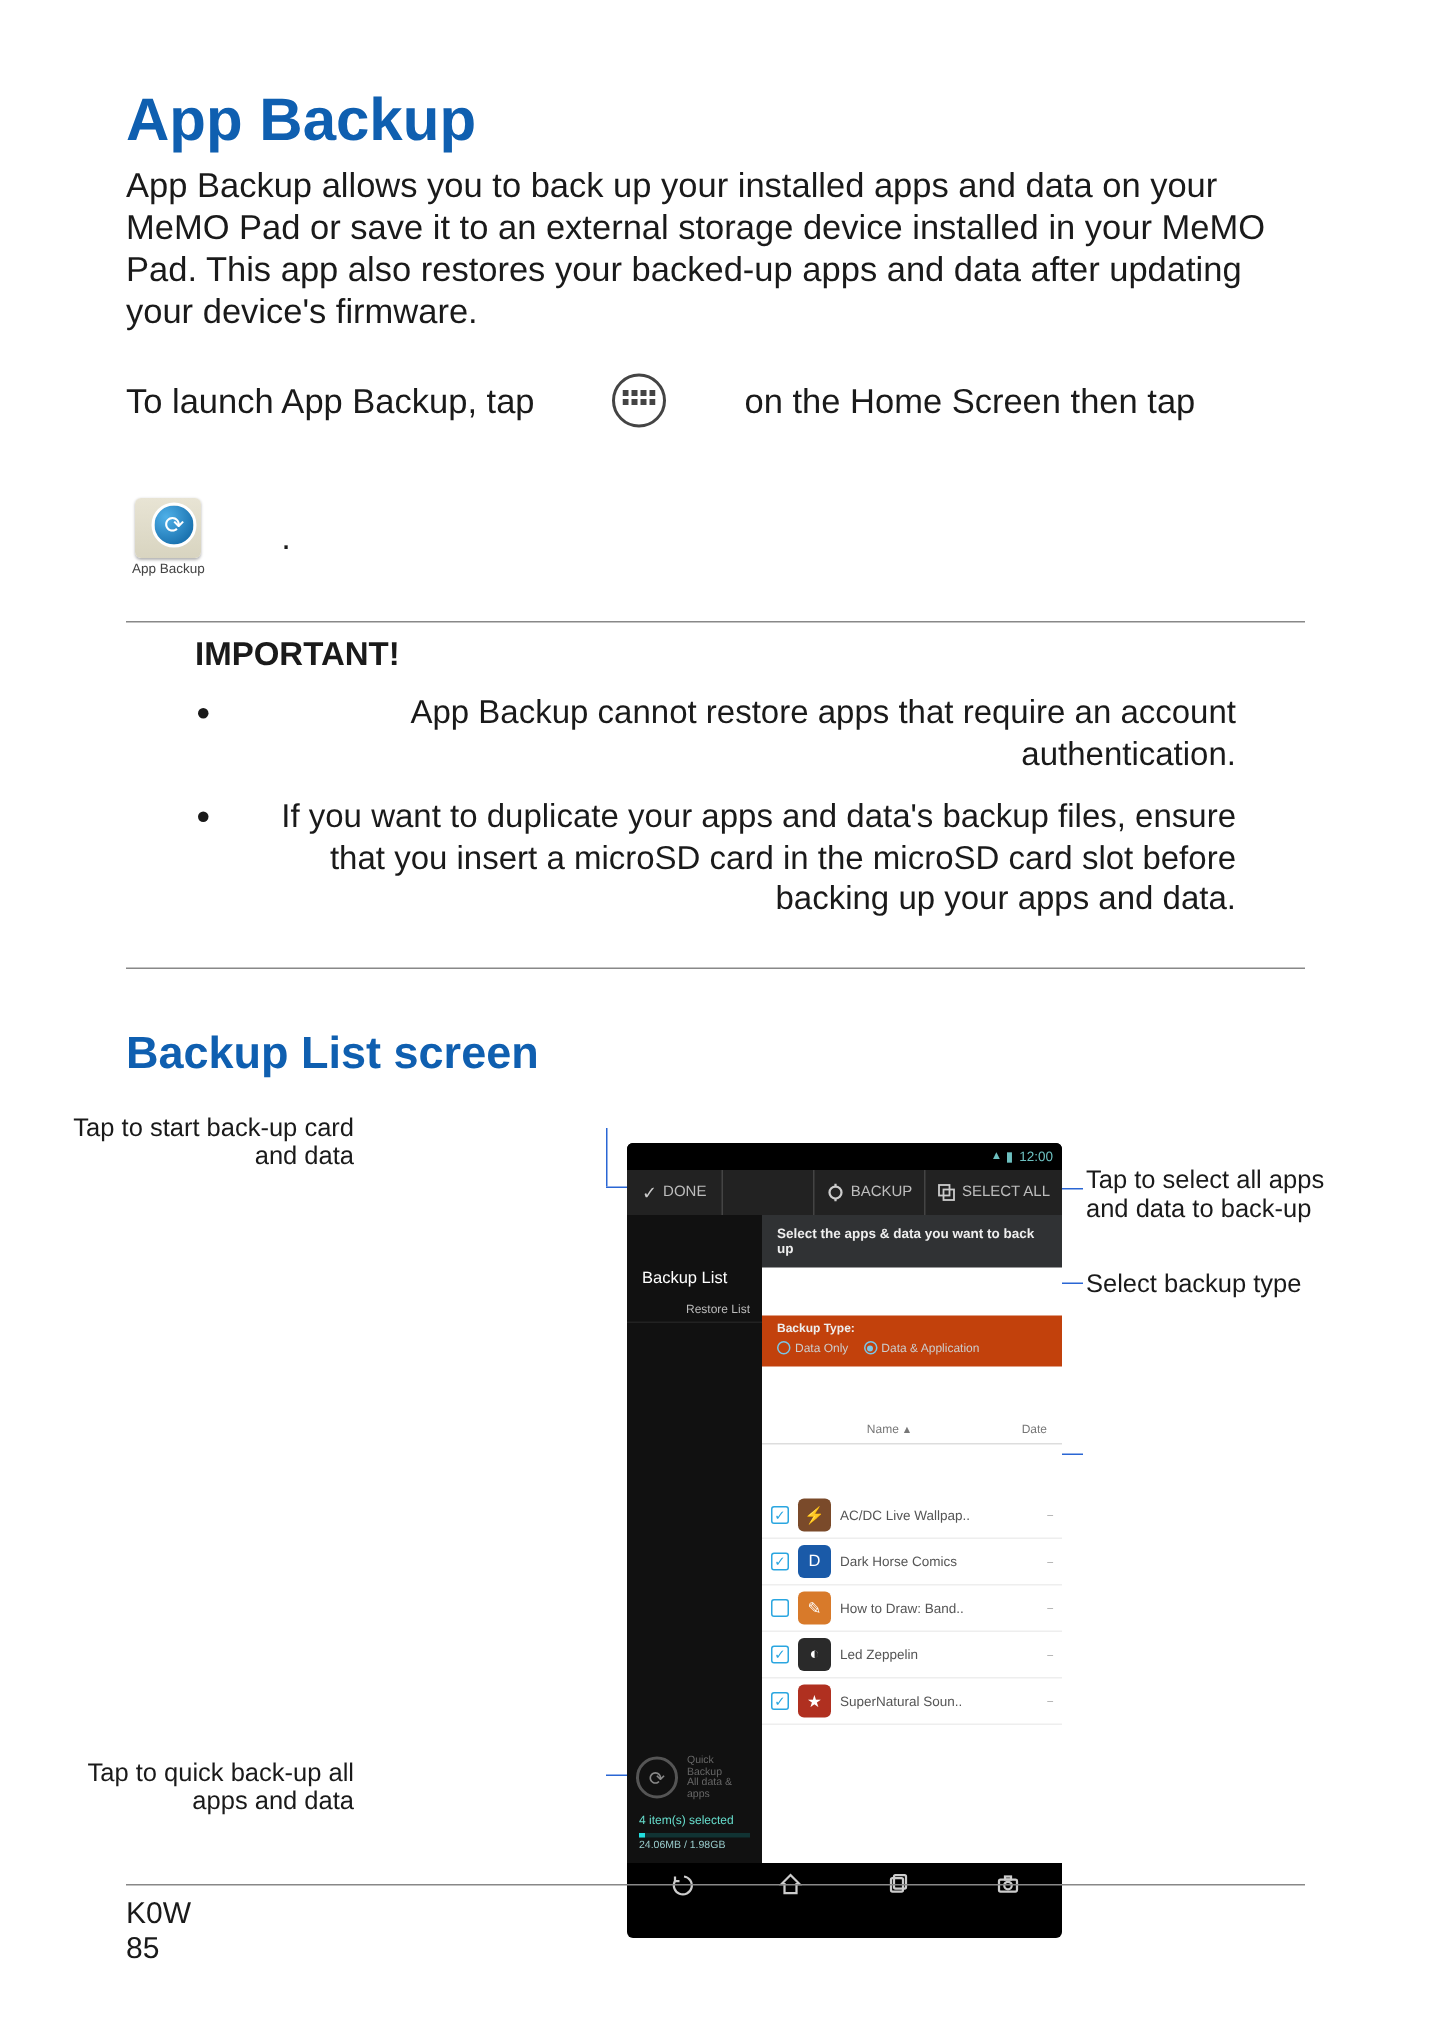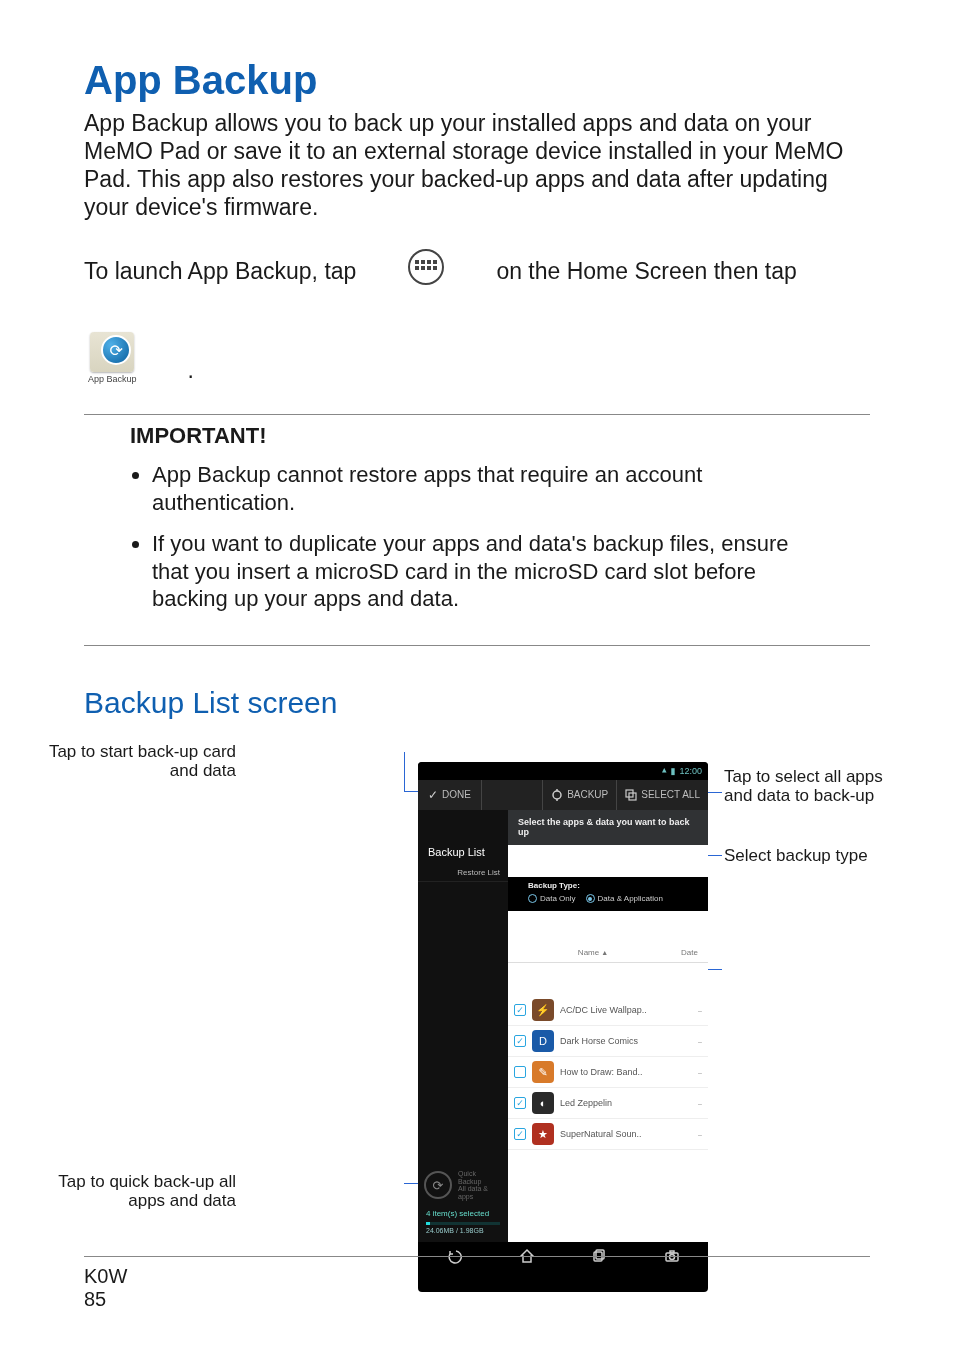--- a/index.html
+++ b/index.html
@@ -1,34 +1,34 @@
 <!DOCTYPE html>
 <html><head>
 <meta charset="utf-8">
 <style>
   * { box-sizing: border-box; margin: 0; padding: 0; }
   html, body { width: 954px; height: 1357px; font-family: "Segoe UI", Arial, sans-serif; color: #1a1a1a; background: #fff; }
   .page { width: 954px; height: 1357px; position: relative; padding: 58px 84px 0 84px; }
   h1.title { color: #0f5fb0; font-size: 40px; font-weight: 700; margin-bottom: 6px; }
   .intro { font-size: 23px; line-height: 1.22; }
-  .launch-line { font-size: 23px; margin-top: 28px; display: flex; align-items: flex-end; flex-wrap: wrap; gap: 47px; }
+  .launch-line { font-size: 23px; margin-top: 28px; display: flex; align-items: center; flex-wrap: wrap; gap: 47px; }
   .apps-icon { width: 36px; height: 36px; border: 2px solid #444; border-radius: 50%; display: inline-flex; align-items: center; justify-content: center; margin: 0 5px; position: relative; }
   .apps-icon svg { width: 22px; height: 14px; }
   .app-backup-icon { display: inline-flex; flex-direction: column; align-items: center; margin: 0 4px; }
   .app-backup-icon .tile { width: 44px; height: 40px; background: linear-gradient(#e8e4d4,#d8d4c0); border-radius: 4px; position: relative; box-shadow: 0 1px 2px rgba(0,0,0,.3); }
   .app-backup-icon .tile .disc { position: absolute; right: 3px; top: 3px; width: 30px; height: 30px; border-radius: 50%; background: radial-gradient(circle at 30% 30%, #4fb0e8, #0a5f9e); border: 2px solid #fff; }
   .app-backup-icon .tile .disc::after { content: "⟳"; position: absolute; inset: 0; display: flex; align-items: center; justify-content: center; color: #fff; font-size: 16px; }
   .app-backup-icon .lbl { font-size: 9px; color: #444; margin-top: 2px; }
   .hr-thin { border: none; border-top: 1px solid #888; margin: 30px 0 8px 0; }
   .hr-thin2 { border: none; border-top: 1px solid #888; margin: 8px 0 0 0; }
   .important-block { padding: 0 46px 10px 46px; }
   .important-label { font-weight: 700; font-size: 22px; margin: 8px 0 12px 0; }
-  .important-block ul { list-style: disc; padding-left: 22px; }
+  .important-block ul { list-style: disc; padding-left: 22px; text-align: right; }
   .important-block li { font-size: 22px; line-height: 1.25; margin-bottom: 14px; }
-  h2.section { color: #0f5fb0; font-size: 30px; font-weight: 400; margin-top: 40px; margin-bottom: 22px; }
+  h2.section { color: #0f5fb0; font-size: 30px; font-weight: 700; margin-top: 40px; margin-bottom: 22px; }
 
   
   .diagram { position: relative; width: 100%; height: 570px; margin-top: 8px; }
   .callout { position: absolute; font-size: 17px; line-height: 1.15; color: #1a1a1a; }
   .callout.left { text-align: right; }
   .leader { position: absolute; background: #2a66d4; }
   .dot { position: absolute; width: 7px; height: 7px; background: #2a66d4; border-radius: 50%; transform: translate(-50%,-50%); }
 
   
   .phone { position: absolute; left: 334px; top: 20px; width: 290px; height: 530px; background: #000; border-radius: 4px; overflow: hidden; font-family: Arial, sans-serif; }
@@ -47,21 +47,21 @@
   .side-flex { flex: 1; }
   .quick { margin: 6px; display: flex; align-items: center; gap: 6px; }
   .quick .ring { width: 28px; height: 28px; border: 2px solid #555; border-radius: 50%; display: flex; align-items: center; justify-content: center; color: #888; font-size: 13px; }
   .quick .qtext { font-size: 7px; color: #666; line-height: 1.1; }
   .selinfo { font-size: 8px; color: #6dc; padding: 2px 8px; }
   .progress { height: 3px; background: #133; margin: 2px 8px 0; position: relative; }
   .progress .bar { position: absolute; left: 0; top: 0; bottom: 0; width: 5%; background: #2dd; }
   .size { font-size: 7px; color: #9cc; padding: 2px 8px 8px; }
   .main { flex: 1; background: #fff; display: flex; flex-direction: column; gap: 32px; }
   .main-hdr { background: #303234; color: #eee; font-size: 9px; font-weight: 700; padding: 7px 10px 7px 10px; line-height: 1.2; }
-  .btype { background: #000000; padding: 4px 20px 8px; }
+  .btype { background: #c2410c; padding: 4px 10px 8px; }
   .btype-label { color: #eee; font-size: 8px; font-weight: 700; margin-bottom: 4px; }
   .radios { display: flex; gap: 10px; align-items: center; }
   .radio { display: flex; align-items: flex-start; gap: 3px; color: #ccc; font-size: 8px; }
   .radio .r { width: 9px; height: 9px; border: 1.5px solid #7ac6e8; border-radius: 50%; display: inline-block; position: relative; }
   .radio .r.on::after { content: ""; position: absolute; inset: 1.5px; background: #7ac6e8; border-radius: 50%; }
   .colhdr { display: flex; font-size: 8px; color: #777; padding: 5px 10px; border-bottom: 1px solid #ddd; }
   .colhdr .c1 { flex: 1; text-align: center; }
   .colhdr .c2 { width: 30px; text-align: right; }
   .colhdr .arrow { font-size: 7px; margin-left: 2px; }
   .applist { flex: 1; }
@@ -126,21 +126,21 @@
 
     <div class="callout left" style="right:634px; top:0; width:190px;">Tap to start back-up card and data</div>
     <div class="leader" style="left:320px; top:10px; width:1px; height:39px;"></div>
     <div class="leader" style="left:320px; top:49px; width:40px; height:1px;"></div>
     <div class="dot" style="left:360px; top:50px;"></div>
 
     <div class="callout left" style="right:634px; top:430px; width:190px;">Tap to quick back-up all apps and data</div>
     <div class="leader" style="left:320px; top:441px; width:30px; height:1px;"></div>
     <div class="dot" style="left:350px; top:441px;"></div>
 
-    <div class="callout" style="left:640px; top:25px; width:180px;">Tap to select all apps and data to back-up</div>
+    <div class="callout" style="left:640px; top:35px; width:180px;">Tap to select all apps and data to back-up</div>
     <div class="leader" style="left:596px; top:50px; width:42px; height:1px;"></div>
     <div class="dot" style="left:596px; top:50px;"></div>
 
     <div class="callout" style="left:640px; top:104px; width:200px;">Select backup type</div>
     <div class="leader" style="left:615px; top:113px; width:23px; height:1px;"></div>
     <div class="dot" style="left:615px; top:113px;"></div>
 
     <div class="leader" style="left:615px; top:227px; width:23px; height:1px;"></div>
     <div class="dot" style="left:615px; top:227px;"></div>
 

